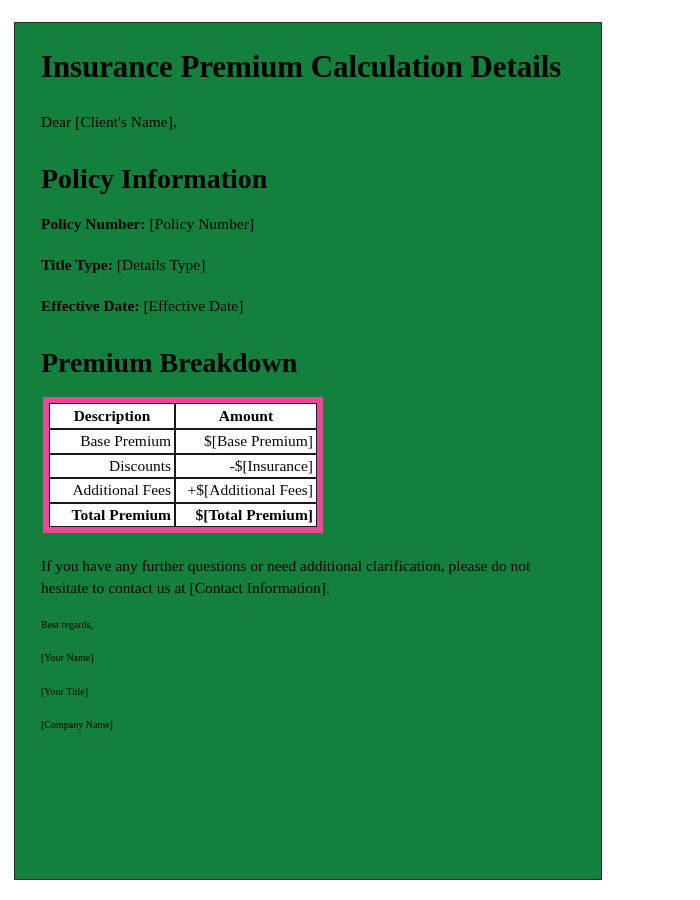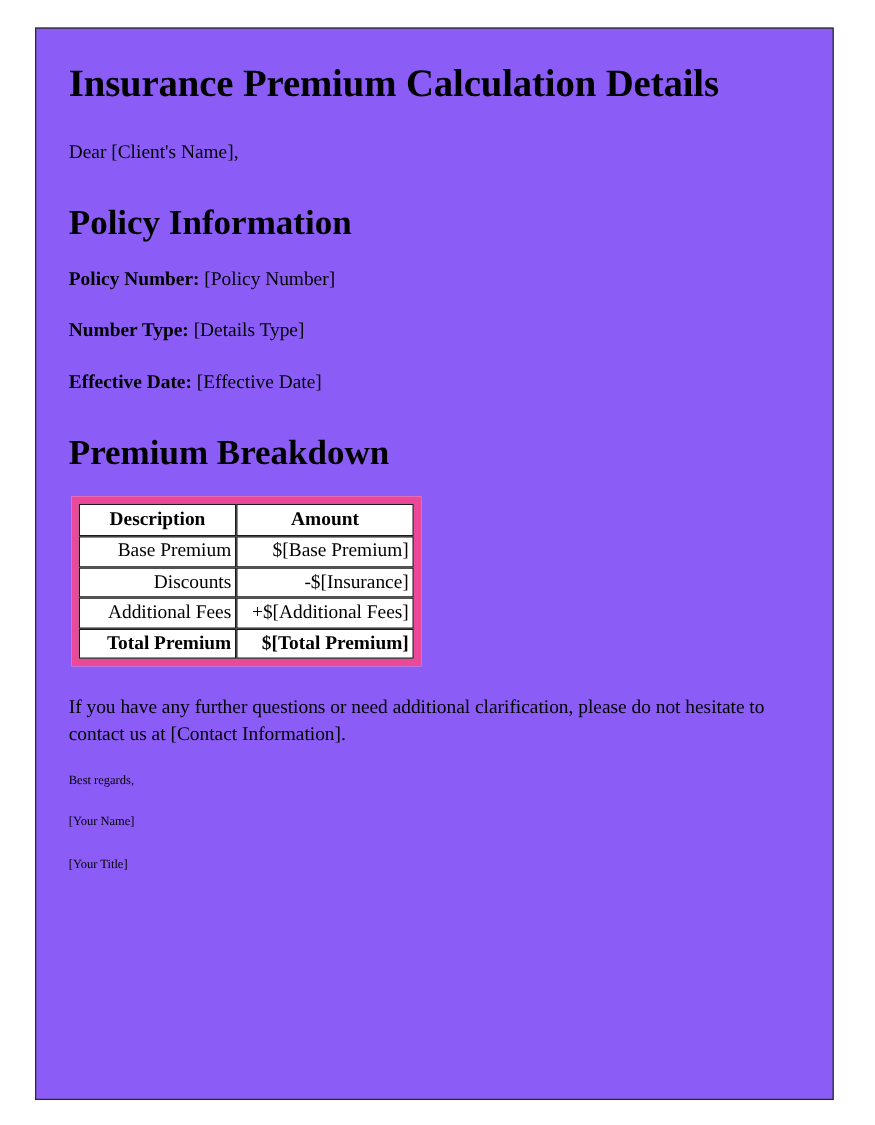--- a/index.html
+++ b/index.html
@@ -13,27 +13,27 @@
     width: 700px;
     height: 900px;
     overflow: hidden;
     font-family: "Liberation Serif", "DejaVu Serif", serif;
     color: #000000;
   }
 
   
   #page-frame {
     position: absolute;
-    left: 28px;
+    left: 14px;
     top: 22px;
-    width: 639px;
+    width: 588px;
     height: 858px;
     border: 1.5px solid #2b2b2e;
     box-sizing: border-box;
-    background: #8b5cf6;
+    background: #15803d;
   }
 
   #page-body {
     padding: 26px 38px 0 26px;
     box-sizing: border-box;
   }
 
   
   .doc-title {
     font-size: 31px;
@@ -128,21 +128,21 @@
 
 
     <h2 class="section-heading">Policy Information</h2>
 
     <div class="field-line">
       <span class="field-label">Policy Number:</span>
       <span class="field-value">[Policy Number]</span>
     </div>
 
     <div class="field-line">
-      <span class="field-label">Number Type:</span>
+      <span class="field-label">Title Type:</span>
       <span class="field-value">[Details Type]</span>
     </div>
 
     <div class="field-line">
       <span class="field-label">Effective Date:</span>
       <span class="field-value">[Effective Date]</span>
     </div>
 
     <h2 class="section-heading">Premium Breakdown</h2>
 
@@ -174,15 +174,16 @@
     </table>
 
     <p class="para">If you have any further questions or need additional clarification, please do not hesitate to contact us at [Contact Information].</p>
 
     <p class="sign-line">Best regards,</p>
 
     <p class="sign-line">[Your Name]</p>
 
     <p class="sign-line">[Your Title]</p>
 
+    <p class="sign-line">[Company Name]</p>
 
   </div>
 </div>
 
 </body></html>

